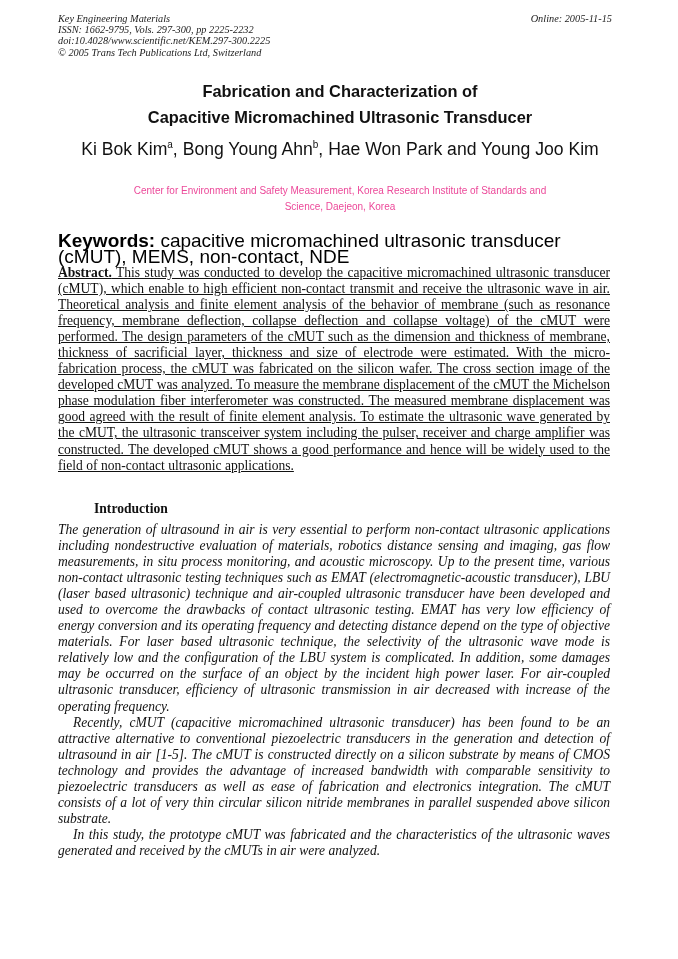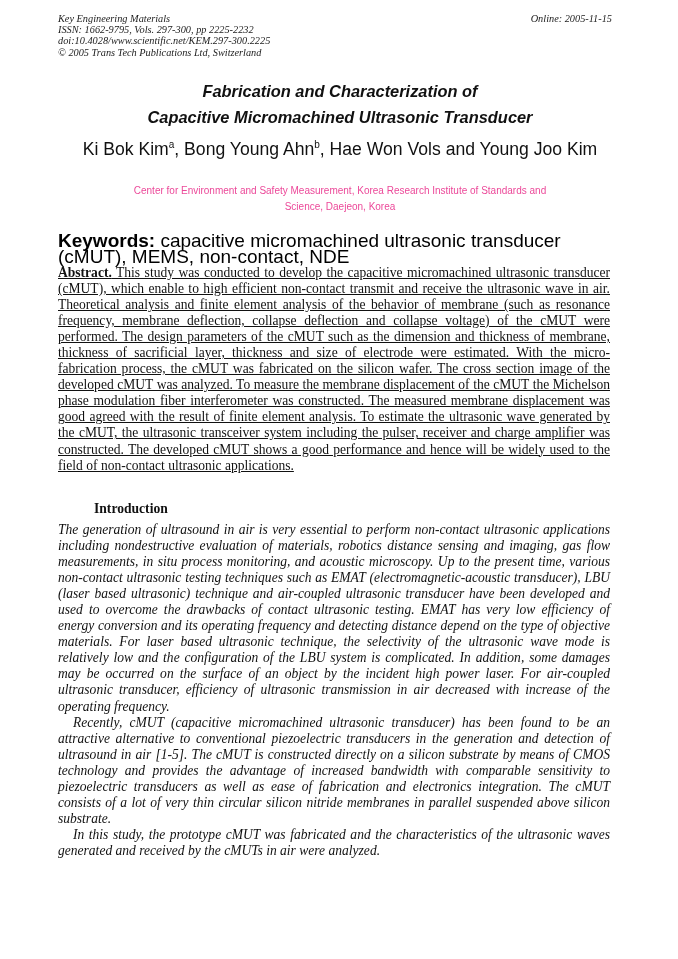--- a/index.html
+++ b/index.html
@@ -6,21 +6,21 @@
   body { width: 678px; height: 959px; position: relative; overflow: hidden; color: #111; }
   .page { position: absolute; left: 0; top: 0; width: 582px; height: 959px; background: #fff; }
 
   .running-header { position: absolute; left: 58px; top: 13px; width: 554px;
     font-family: "Liberation Serif", serif; font-style: italic; font-size: 10.3px; line-height: 11.2px; color: #222; }
   .running-header .left { position: absolute; left: 0; top: 0; }
   .running-header .right { position: absolute; right: 0; top: 0; }
 
   .title-block { position: absolute; left: 40px; top: 78px; width: 600px; text-align: center;
     font-family: "Liberation Sans", sans-serif; }
-  .title-line { font-weight: bold; font-size: 16.4px; line-height: 26px; color: #111; font-style: italic; }
+  .title-line { font-weight: bold; font-size: 16.4px; line-height: 26px; color: #111; }
   .authors { margin-top: 8px; font-size: 17.6px; line-height: 22px; color: #111; }
   .authors sup { font-size: 10px; vertical-align: 7px; line-height: 0; }
   .affiliation { margin-top: 23px; font-size: 10px; line-height: 16px; color: #ec4899; }
   .emails { margin-top: 7px; font-size: 12.6px; line-height: 16px; color: #222; }
   .emails sup { font-size: 8px; vertical-align: 5px; line-height: 0; }
 
   .keywords { position: absolute; left: 58px; top: 233px; width: 560px;
     font-family: "Liberation Sans", sans-serif; font-size: 19px; line-height: 16px; color: #000000; }
   .keywords .label { font-weight: bold; }
 
@@ -48,21 +48,21 @@
       <div>© 2005 Trans Tech Publications Ltd, Switzerland</div>
     </div>
     <div class="right">Online: 2005-11-15</div>
   </div>
 
   <div class="title-block">
     <div class="title-line">Fabrication and Characterization of</div>
     <div class="title-line">Capacitive Micromachined Ultrasonic Transducer</div>
 
     <div class="authors">
-      <span>Ki Bok Kim</span><sup>a</sup><span>, </span><span>Bong Young Ahn</span><sup>b</sup><span>, </span><span>Hae Won Vols and Young Joo Kim</span>
+      <span>Ki Bok Kim</span><sup>a</sup><span>, </span><span>Bong Young Ahn</span><sup>b</sup><span>, </span><span>Hae Won Park and Young Joo Kim</span>
     </div>
 
     <div class="affiliation">
       <div>Center for Environment and Safety Measurement, Korea Research Institute of Standards and</div>
       <div>Science, Daejeon, Korea</div>
     </div>
 
   </div>
 
   <div class="keywords">

